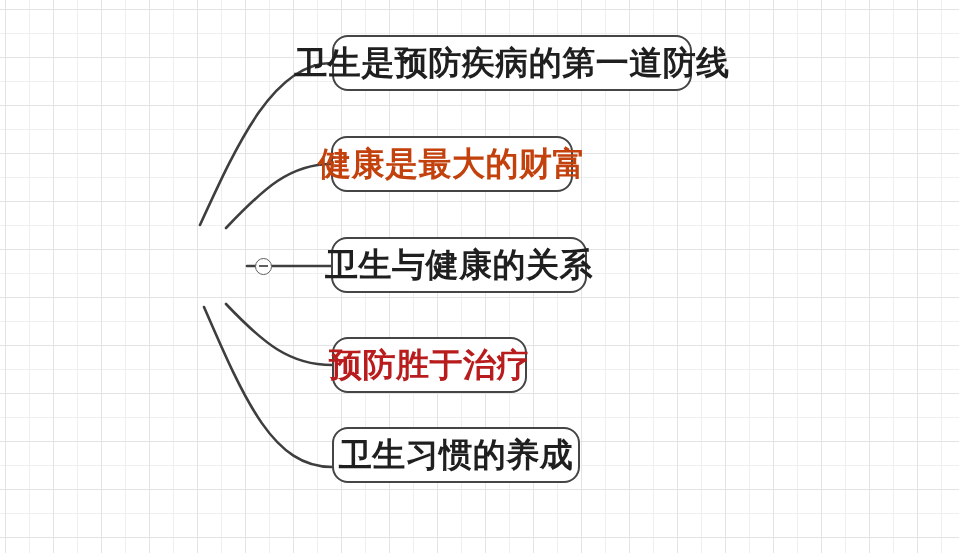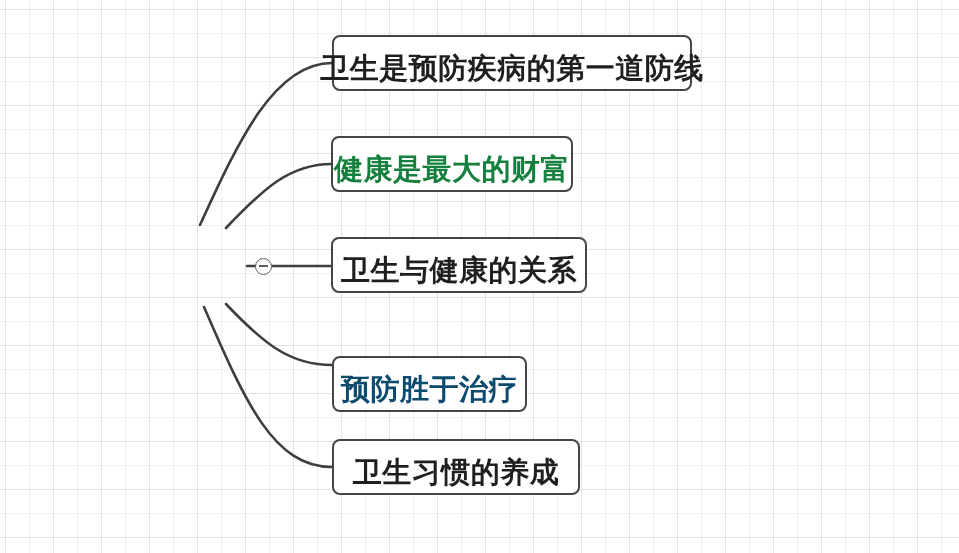--- a/index.html
+++ b/index.html
@@ -37,32 +37,31 @@
     left: 28px; top: 226px; width: 222px; height: 80px;
     background: #5b8ff2;
     border-radius: 40px;
     color: #ffffff;
     font-size: 32px;
     letter-spacing: 1px;
   }
   .branch-node {
     background: #ffffff;
     border: 2px solid #454545;
-    border-radius: 8px;
+    border-radius: 16px;
     color: #1f1f1f;
-    font-size: 29px;
+    font-size: 33px;
     letter-spacing: 0.5px;
     height: 56px;
-    align-items: flex-end;
   }
   .branch-1 { left: 332px; top: 35px;  width: 360px; }
   .branch-2 { left: 331px; top: 136px; width: 242px; }
   .branch-3 { left: 331px; top: 237px; width: 256px; }
   .branch-4 { left: 332px; top: 337px; width: 195px; }
-  .branch-5 { left: 332px; top: 439px; width: 248px; }
+  .branch-5 { left: 332px; top: 427px; width: 248px; }
   .collapse-btn {
     position: absolute;
     left: 254.5px; top: 257.5px;
     width: 17px; height: 17px;
     background: #ffffff;
     border: 1.5px solid #5f5f5f;
     border-radius: 50%;
     display: flex; align-items: center; justify-content: center;
     cursor: pointer;
   }
@@ -88,29 +87,29 @@
 
 
   <div class="collapse-btn" title="">
     <span class="minus-bar"></span>
   </div>
 
   <div class="node branch-node branch-1" style="border-color: rgb(69, 69, 69); background: rgb(255, 255, 255); color: rgb(31, 31, 31);">
     <span>卫生是预防疾病的第一道防线</span>
   </div>
 
-  <div class="node branch-node branch-2" style="border-color: rgb(69, 69, 69); background: rgb(255, 255, 255); color: #15803d;">
+  <div class="node branch-node branch-2" style="border-color: rgb(69, 69, 69); background: rgb(255, 255, 255); color: #c2410c;">
     <span>健康是最大的财富</span>
   </div>
 
   <div class="node branch-node branch-3" style="border-color: rgb(69, 69, 69); background: rgb(255, 255, 255); color: rgb(31, 31, 31);">
     <span>卫生与健康的关系</span>
   </div>
 
-  <div class="node branch-node branch-4" style="border-color: rgb(69, 69, 69); background: rgb(255, 255, 255); color: #0c4a6e; margin-top: 19px;">
+  <div class="node branch-node branch-4" style="border-color: rgb(69, 69, 69); background: rgb(255, 255, 255); color: #b91c1c;">
     <span>预防胜于治疗</span>
   </div>
 
   <div class="node branch-node branch-5" style="border-color: rgb(69, 69, 69); background: rgb(255, 255, 255); color: rgb(31, 31, 31);">
     <span>卫生习惯的养成</span>
   </div>
 
 </div>
 
 </body></html>

